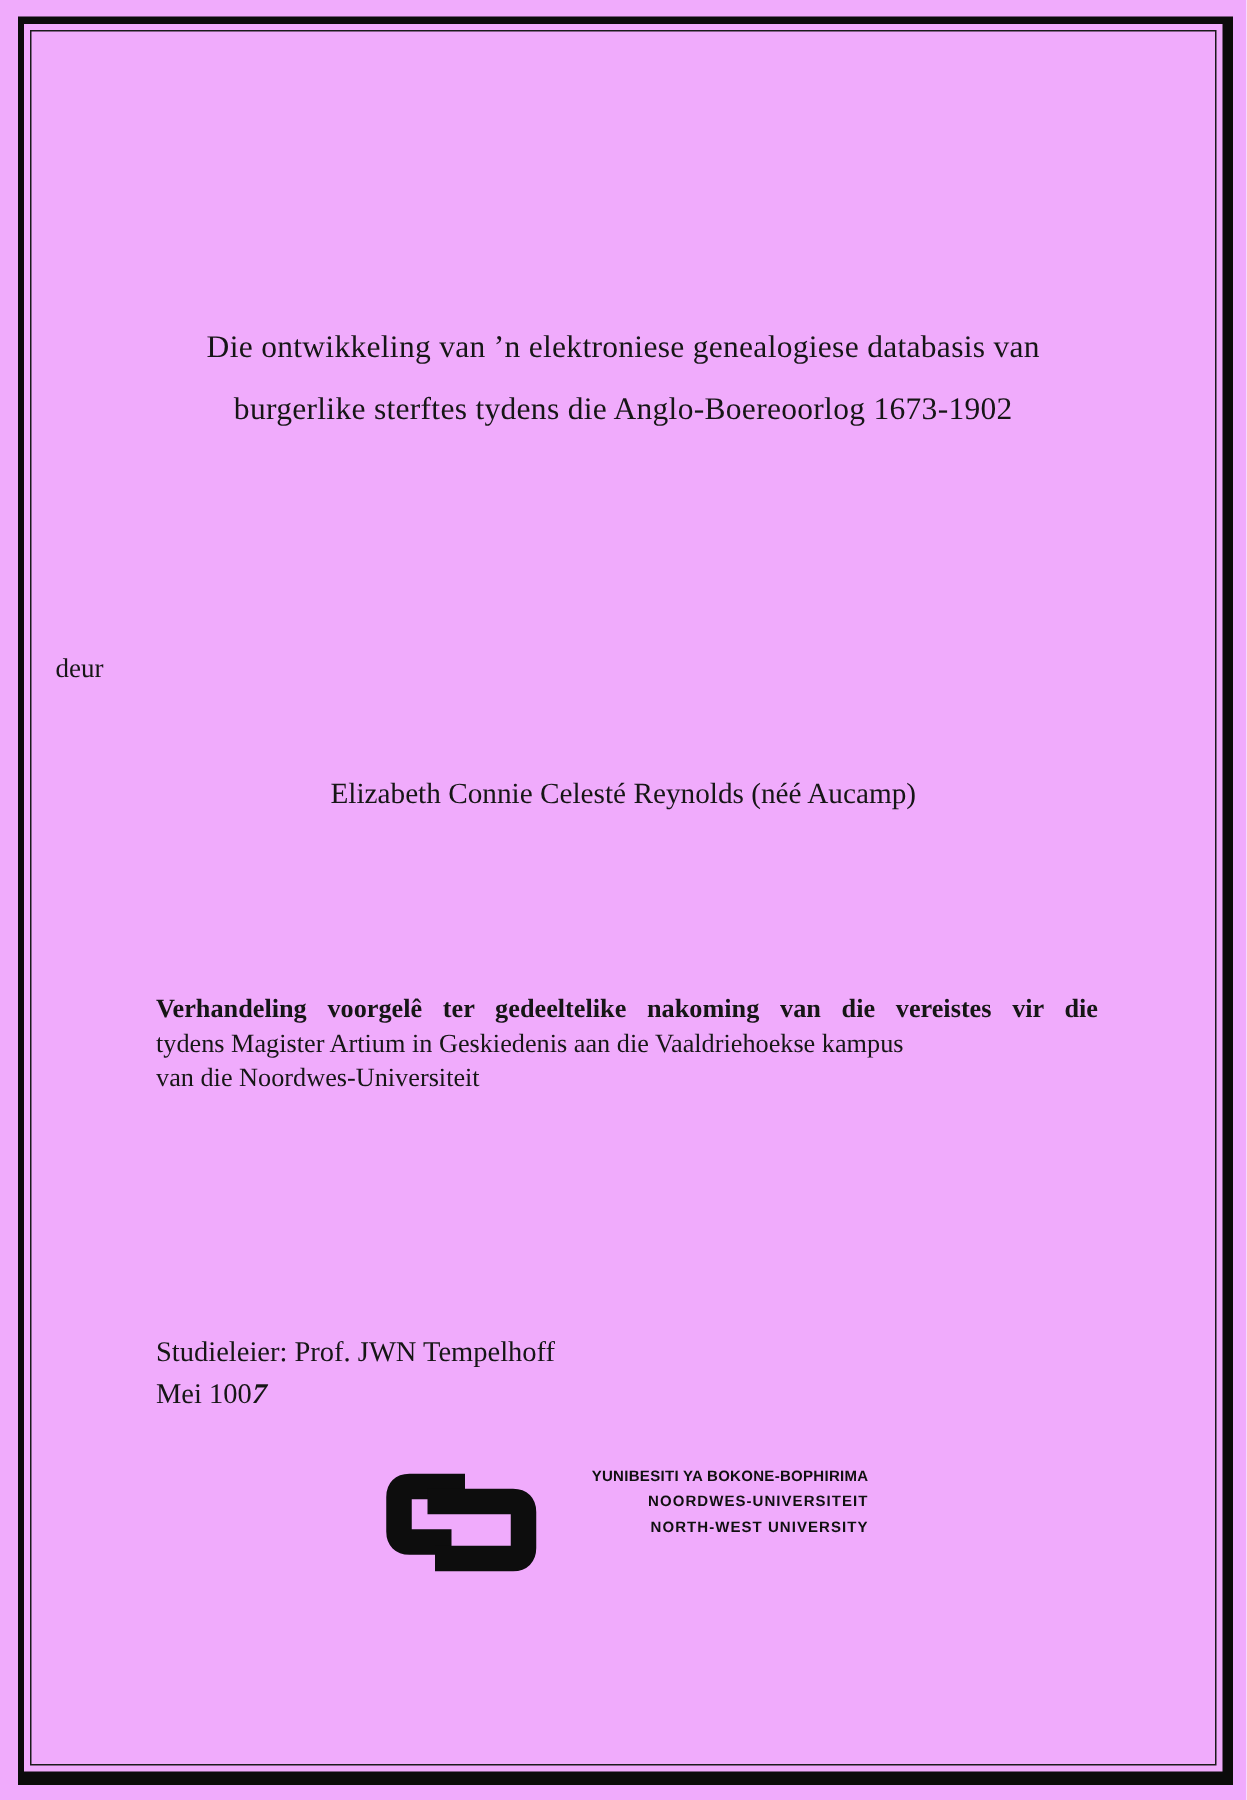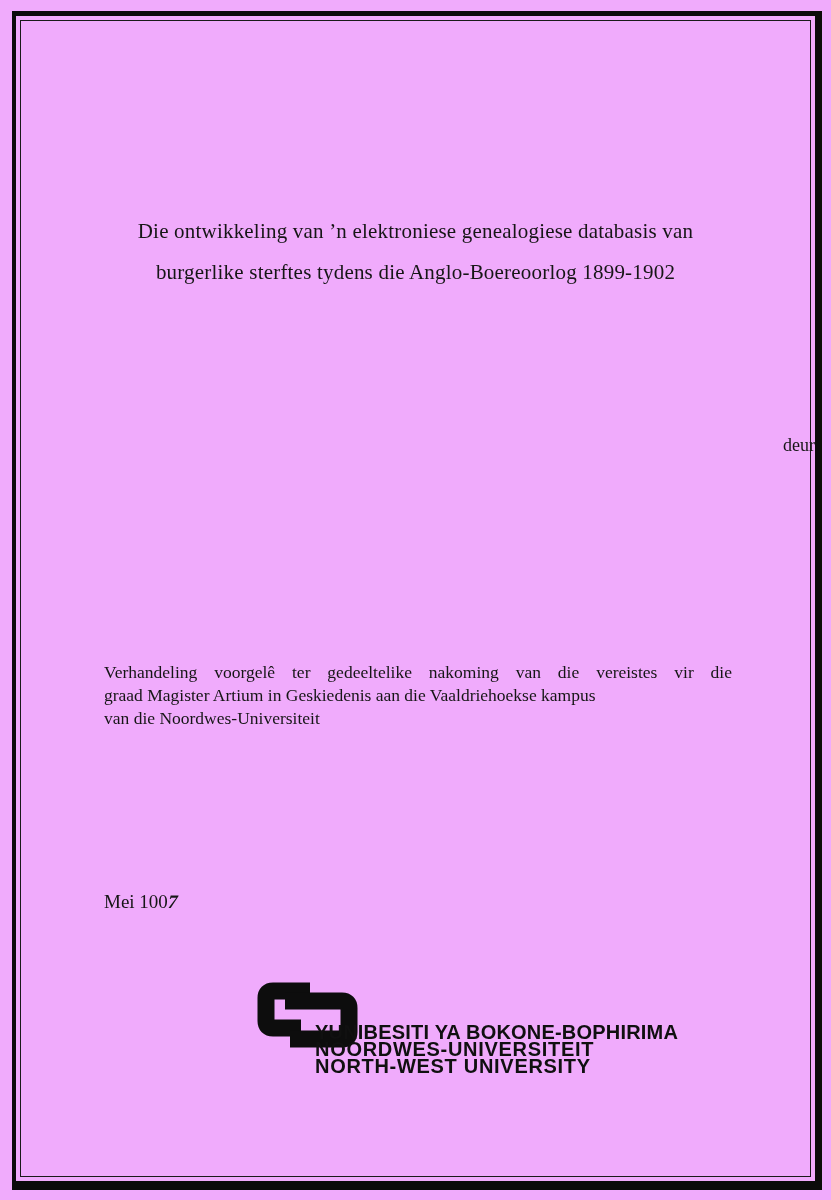--- a/index.html
+++ b/index.html
@@ -23,78 +23,80 @@
     border:1.5px solid #1a1a1a;
     pointer-events:none;
   }
   .title-block {
     position:absolute; top:211px; left:40px; right:40px;
     text-align:center;
     font-size:21px; line-height:41px; letter-spacing:0.2px;
   }
   .byline {
     position:absolute; top:435px; left:0; right:16px;
-    text-align:right; font-size:18px;
+    text-align:left; font-size:18px;padding-left:37px;
   }
   .author {
     position:absolute; top:519px; left:0; right:0;
     text-align:center; font-size:19.5px;
   }
   .statement {
     position:absolute; left:104px; top:661px; width:628px;
     font-size:17.5px; line-height:22.8px;
   }
-  .st-line1 { text-align:justify; text-align-last:justify; }
+  .st-line1 { text-align:justify; text-align-last:justify;font-weight:bold; }
   .italic { }
   .supervisor-block {
     position:absolute; left:104px; top:888px;
     font-size:19px; line-height:27.5px;
   }
   .seven { display:inline-block; transform:skewX(-14deg); font-weight:600; }
   .logo {
     position:absolute; left:257px; top:969px; width:340px; height:86px;
   }
   .logo-mark { position:absolute; left:0; top:2px; }
   .logo-mark path { fill:none; stroke:#0d0d0d; stroke-width:17; }
   .logo-text {
     position:absolute; left:58px; top:7px; width:264px;
-    text-align:left; white-space:nowrap;
+    text-align:right; white-space:nowrap;
     font-family:"Liberation Sans", sans-serif;
-    font-weight:700; font-size:20px; line-height:17.2px;
-    letter-spacing:0.2px; color:#101010;margin-top:48px;
+    font-weight:700; font-size:10px; line-height:17.2px;
+    letter-spacing:0.2px; color:#101010;
   }
   .logo-text .wide { letter-spacing:0.7px; }
 </style>
 </head>
 <body>
 
 <div class="page">
 
   <div class="frame-outer"></div>
   <div class="frame-inner"></div>
 
   <div class="title-block">
     <div>Die ontwikkeling van ’n elektroniese genealogiese databasis van</div>
-    <div>burgerlike sterftes tydens die Anglo-Boereoorlog 1899-1902</div>
+    <div>burgerlike sterftes tydens die Anglo-Boereoorlog 1673-1902</div>
   </div>
 
   <div class="byline">deur</div>
 
+  <div class="author">Elizabeth Connie Celesté Reynolds (néé Aucamp)</div>
 
   <div class="statement">
     <div class="st-line1">Verhandeling voorgelê ter gedeeltelike nakoming van die vereistes vir die</div>
     <div>
-      <span>graad</span>
+      <span>tydens</span>
       <span class="italic">Magister Artium</span>
       <span>in Geskiedenis aan die Vaaldriehoekse kampus</span>
     </div>
     <div>van die Noordwes-Universiteit</div>
   </div>
 
   <div class="supervisor-block">
+    <div>Studieleier: Prof. JWN Tempelhoff</div>
     <div><span>Mei 100</span><span class="seven">7</span></div>
   </div>
 
   <div class="logo">
     <svg class="logo-mark" width="101" height="79" viewBox="0 0 101 79" aria-hidden="true">
       <path d="M 53 20 H 16 Q 9 20 9 27 V 50 Q 9 57 16 57 H 44"></path>
       <path d="M 28 30 H 85 Q 92 30 92 37 V 61 Q 92 68 85 68 H 33"></path>
     </svg>
     <div class="logo-text">
       <div>YUNIBESITI YA BOKONE-BOPHIRIMA</div>

